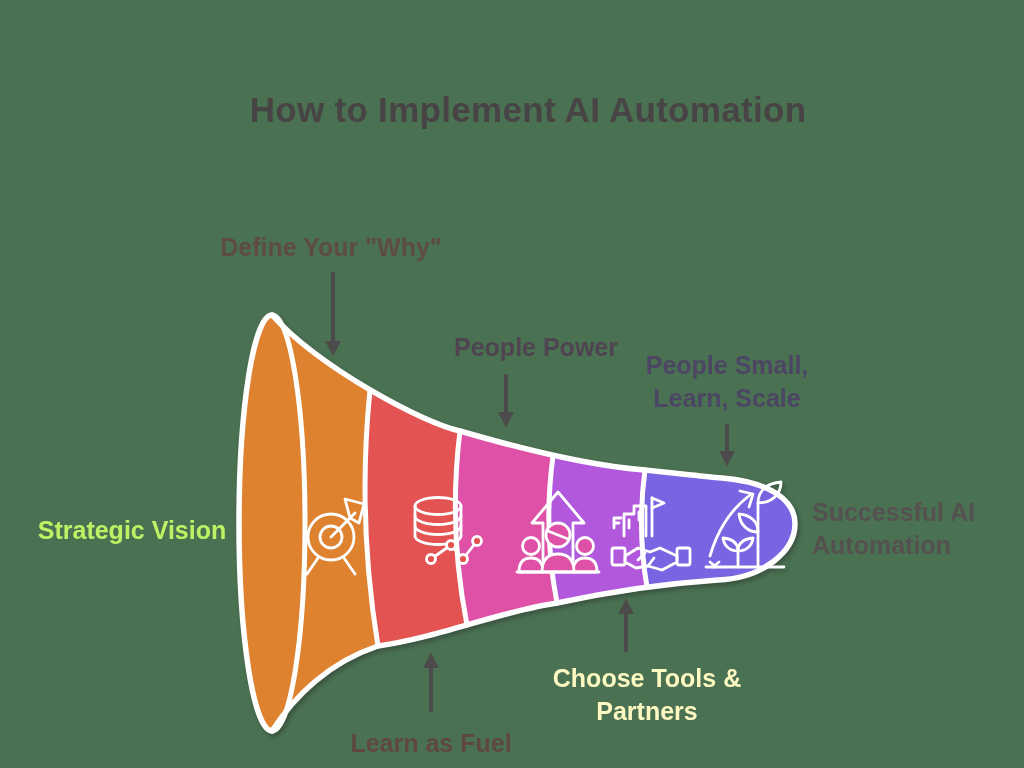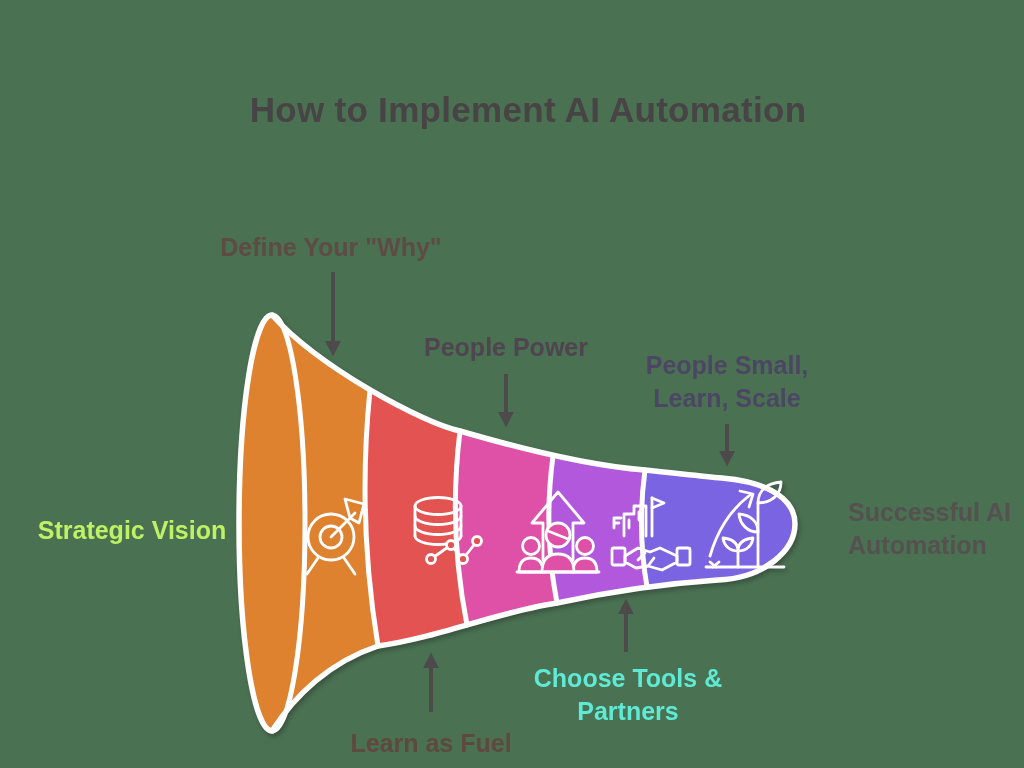--- a/index.html
+++ b/index.html
@@ -12,21 +12,21 @@
   .title{
     position:absolute;top:74px;left:0;width:100%;
     text-align:center;font-size:35px;font-weight:700;letter-spacing:.3px;
     margin:16px;
   }
   .label{
     position:absolute;font-weight:700;font-size:25px;line-height:1.3;
     text-align:center;transform:translate(-50%,-50%);white-space:pre-line;
   }
   .label-left{
-    text-align:left;transform:translate(0,-50%);margin-left:36px;
+    text-align:left;transform:translate(0,-50%);
   }
   svg.diagram{position:absolute;left:0;top:0;}
   .funnel-body{filter:drop-shadow(2px 3px 2px rgba(30,30,30,.35));}
   .outline{fill:none;stroke:#ffffff;stroke-width:5.5;stroke-linecap:round;}
   .divider{fill:none;stroke:#ffffff;stroke-width:5;stroke-linecap:round;}
   .icon{fill:none;stroke:#ffffff;stroke-width:2.8;stroke-linecap:round;stroke-linejoin:round;}
   .ptr{fill:none;stroke:#4c4a4a;stroke-width:4;stroke-linecap:butt;}
 </style>
 </head>
 <body style="background: rgb(74, 113, 82);">
@@ -123,28 +123,28 @@
 
     <path class="ptr" marker-end="url(#ah)" d="M333 272 L333 343"></path>
     <path class="ptr" marker-end="url(#ah)" d="M506 374 L506 414"></path>
     <path class="ptr" marker-end="url(#ah)" d="M727 424 L727 453"></path>
     <path class="ptr" marker-end="url(#ah)" d="M431 712 L431 666"></path>
     <path class="ptr" marker-end="url(#ah)" d="M626 652 L626 612"></path>
   </svg>
 
   <div class="label" style="left: 331px; top: 247px; color: rgb(93, 75, 68);">Define Your "Why"</div>
 
-  <div class="label" style="left: 506px; top: 347px; color: rgb(79, 68, 80);">People Power</div>
+  <div class="label" style="left: 536px; top: 347px; color: rgb(79, 68, 80);">People Power</div>
 
   <div class="label" style="left: 727px; top: 381px; color: rgb(76, 70, 100);">People Small,
 Learn, Scale</div>
 
   <div class="label" style="left: 132px; top: 530px; color: #bef264;">Strategic Vision</div>
 
   <div class="label label-left" style="left: 812px; top: 528px; color: rgb(85, 81, 80);">Successful AI
 Automation</div>
 
   <div class="label" style="left: 431px; top: 743px; color: rgb(94, 72, 64);">Learn as Fuel</div>
 
-  <div class="label" style="left: 628px; top: 694px; color: #5eead4;">Choose Tools &amp;
+  <div class="label" style="left: 647px; top: 694px; color: #fef9c3;">Choose Tools &amp;
 Partners</div>
 
 </div>
 
 </body></html>

